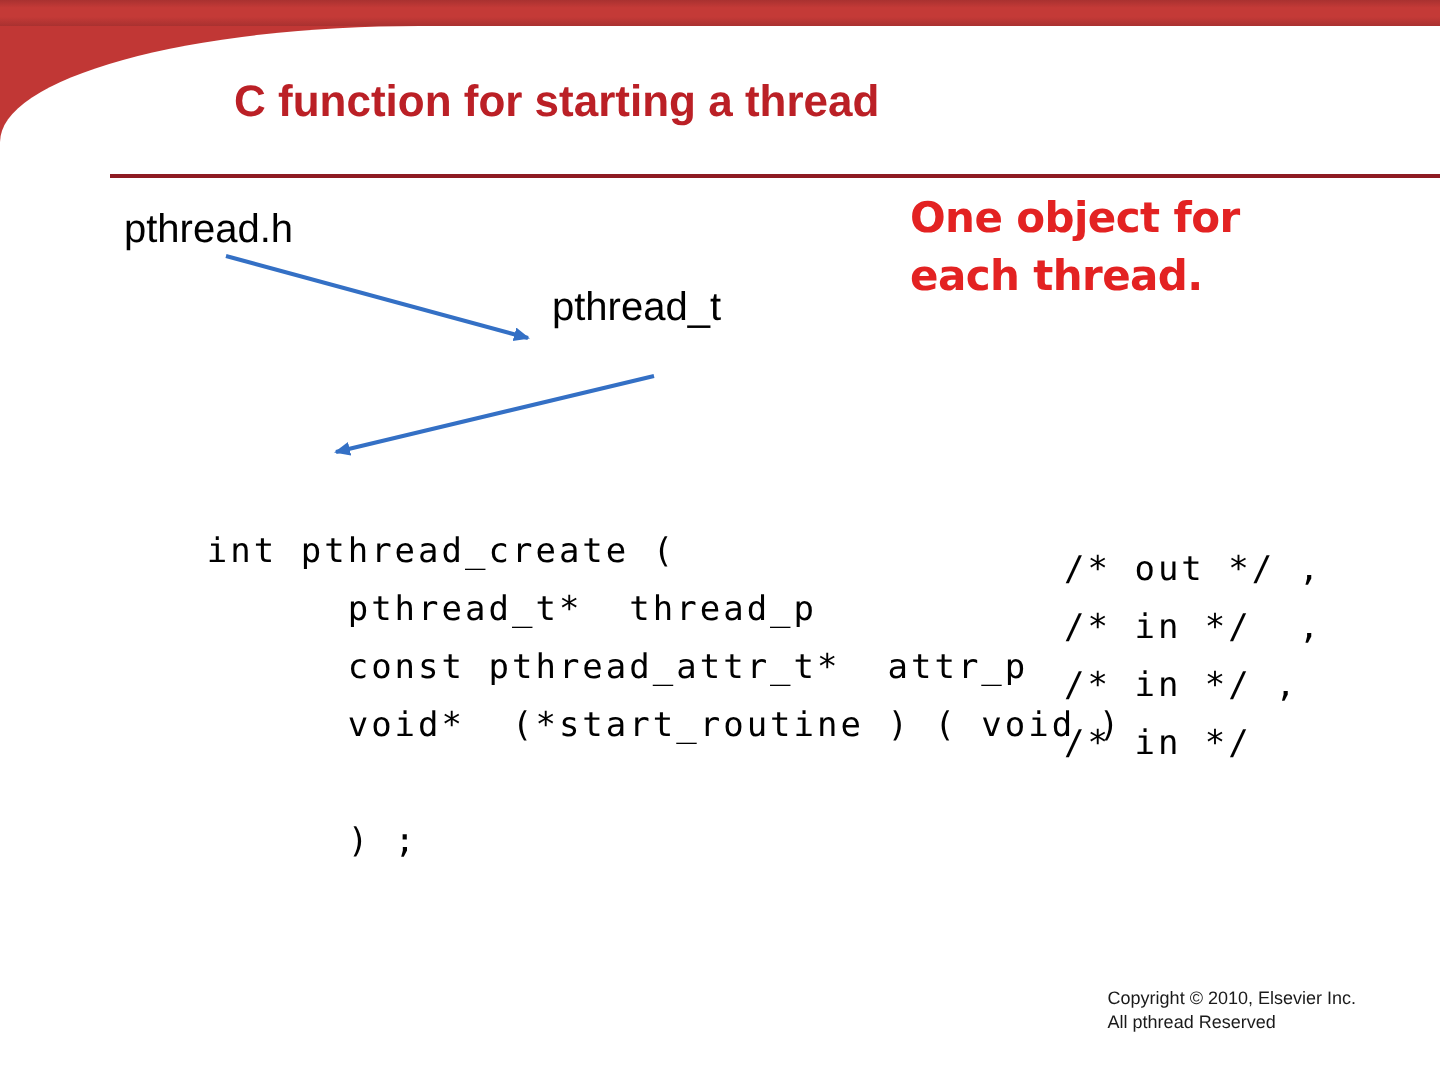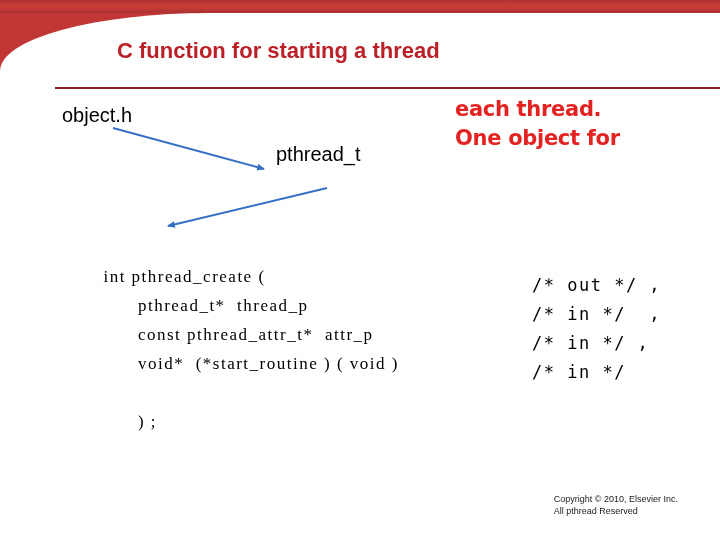--- a/index.html
+++ b/index.html
@@ -53,21 +53,21 @@
   }
   .code-block{
     position:absolute;left:33px;top:246px;width:680px;
     font-family:"DejaVu Sans Mono", monospace;
     font-size:17px;color:#000;
     letter-spacing:1.5px;
   }
   .code-line{
     position:relative;height:29px;white-space:pre;
   }
-  .code-text{white-space:pre;font-family:Liberation Serif, serif;}
+  .code-text{white-space:pre;}
   .code-comment{
     position:absolute;left:499px;top:0;white-space:pre;text-align:center;
   }
   .footer{
     position:absolute;right:42px;top:493px;
     font-size:9px;line-height:12px;color:#1a1a1a;
     text-align:left;
   }
 </style>
 </head>
@@ -76,26 +76,26 @@
 <div class="slide">
 
   <div class="corner-red"></div>
   <div class="sheet"></div>
   <div class="top-bar"></div>
 
   <div class="page-title">C function for starting a thread</div>
 
   <div class="hrule"></div>
 
-  <div class="label-pthread-h">object.h</div>
+  <div class="label-pthread-h">pthread.h</div>
   <div class="label-pthread-t">pthread_t</div>
 
   <div class="annotation">
+    <div>One object for</div>
     <div>each thread.</div>
-    <div>One object for</div>
   </div>
 
   <svg class="arrows" viewBox="0 0 720 540" xmlns="http://www.w3.org/2000/svg">
     <defs>
       <marker id="ah" markerWidth="9" markerHeight="8" refX="7" refY="3.5" orient="auto" markerUnits="userSpaceOnUse">
         <path d="M0,0 L8,3.5 L0,7 z" fill="#3470c5"></path>
       </marker>
     </defs>
     <line x1="113" y1="128" x2="264" y2="169" stroke="#3470c5" stroke-width="2" marker-end="url(#ah)"></line>
     <line x1="327" y1="188" x2="168" y2="226" stroke="#3470c5" stroke-width="2" marker-end="url(#ah)"></line>

